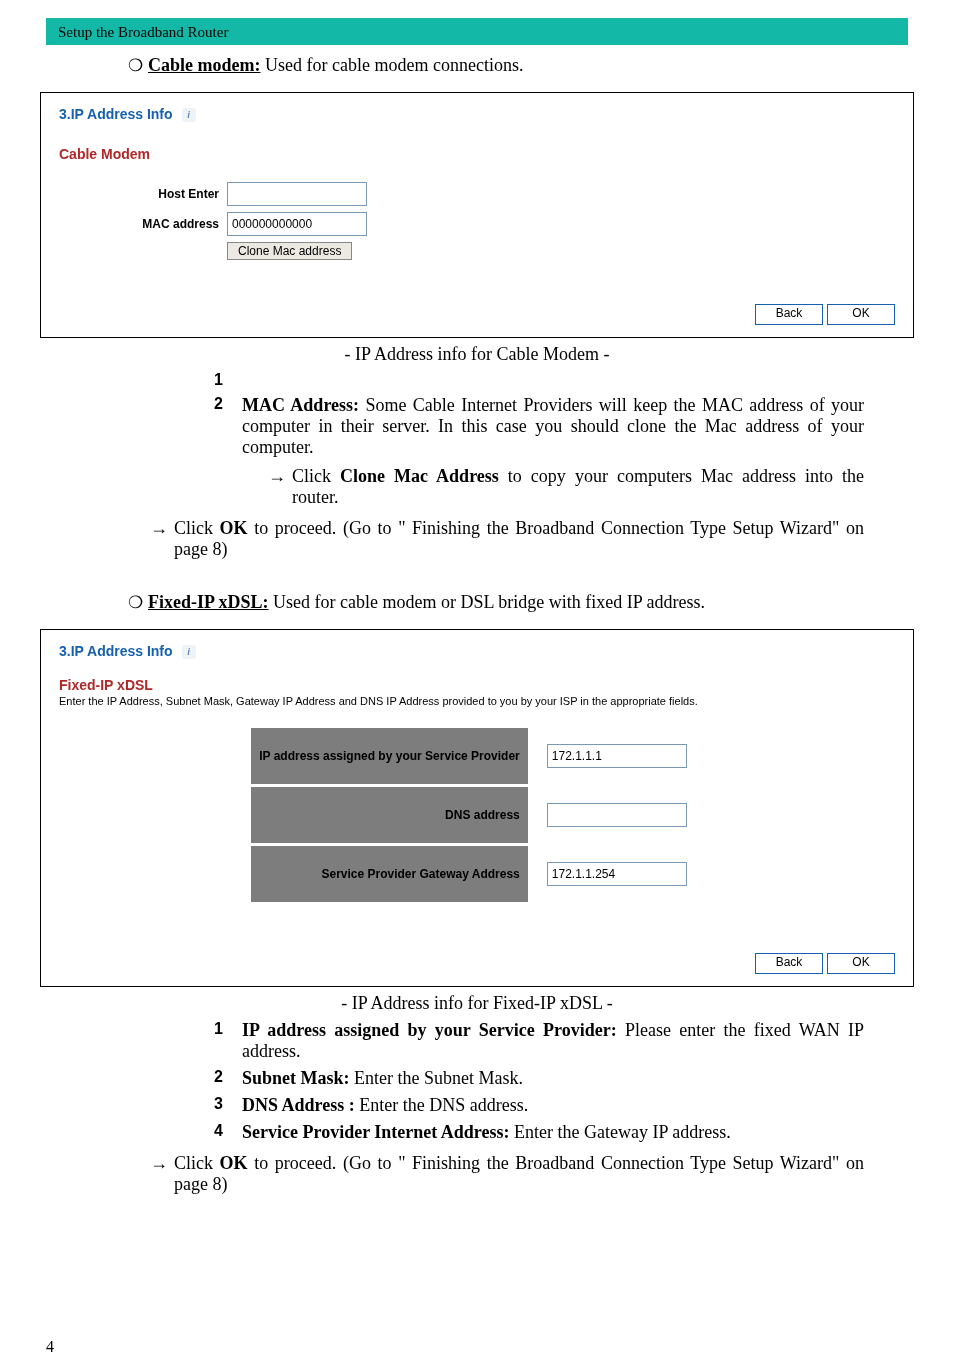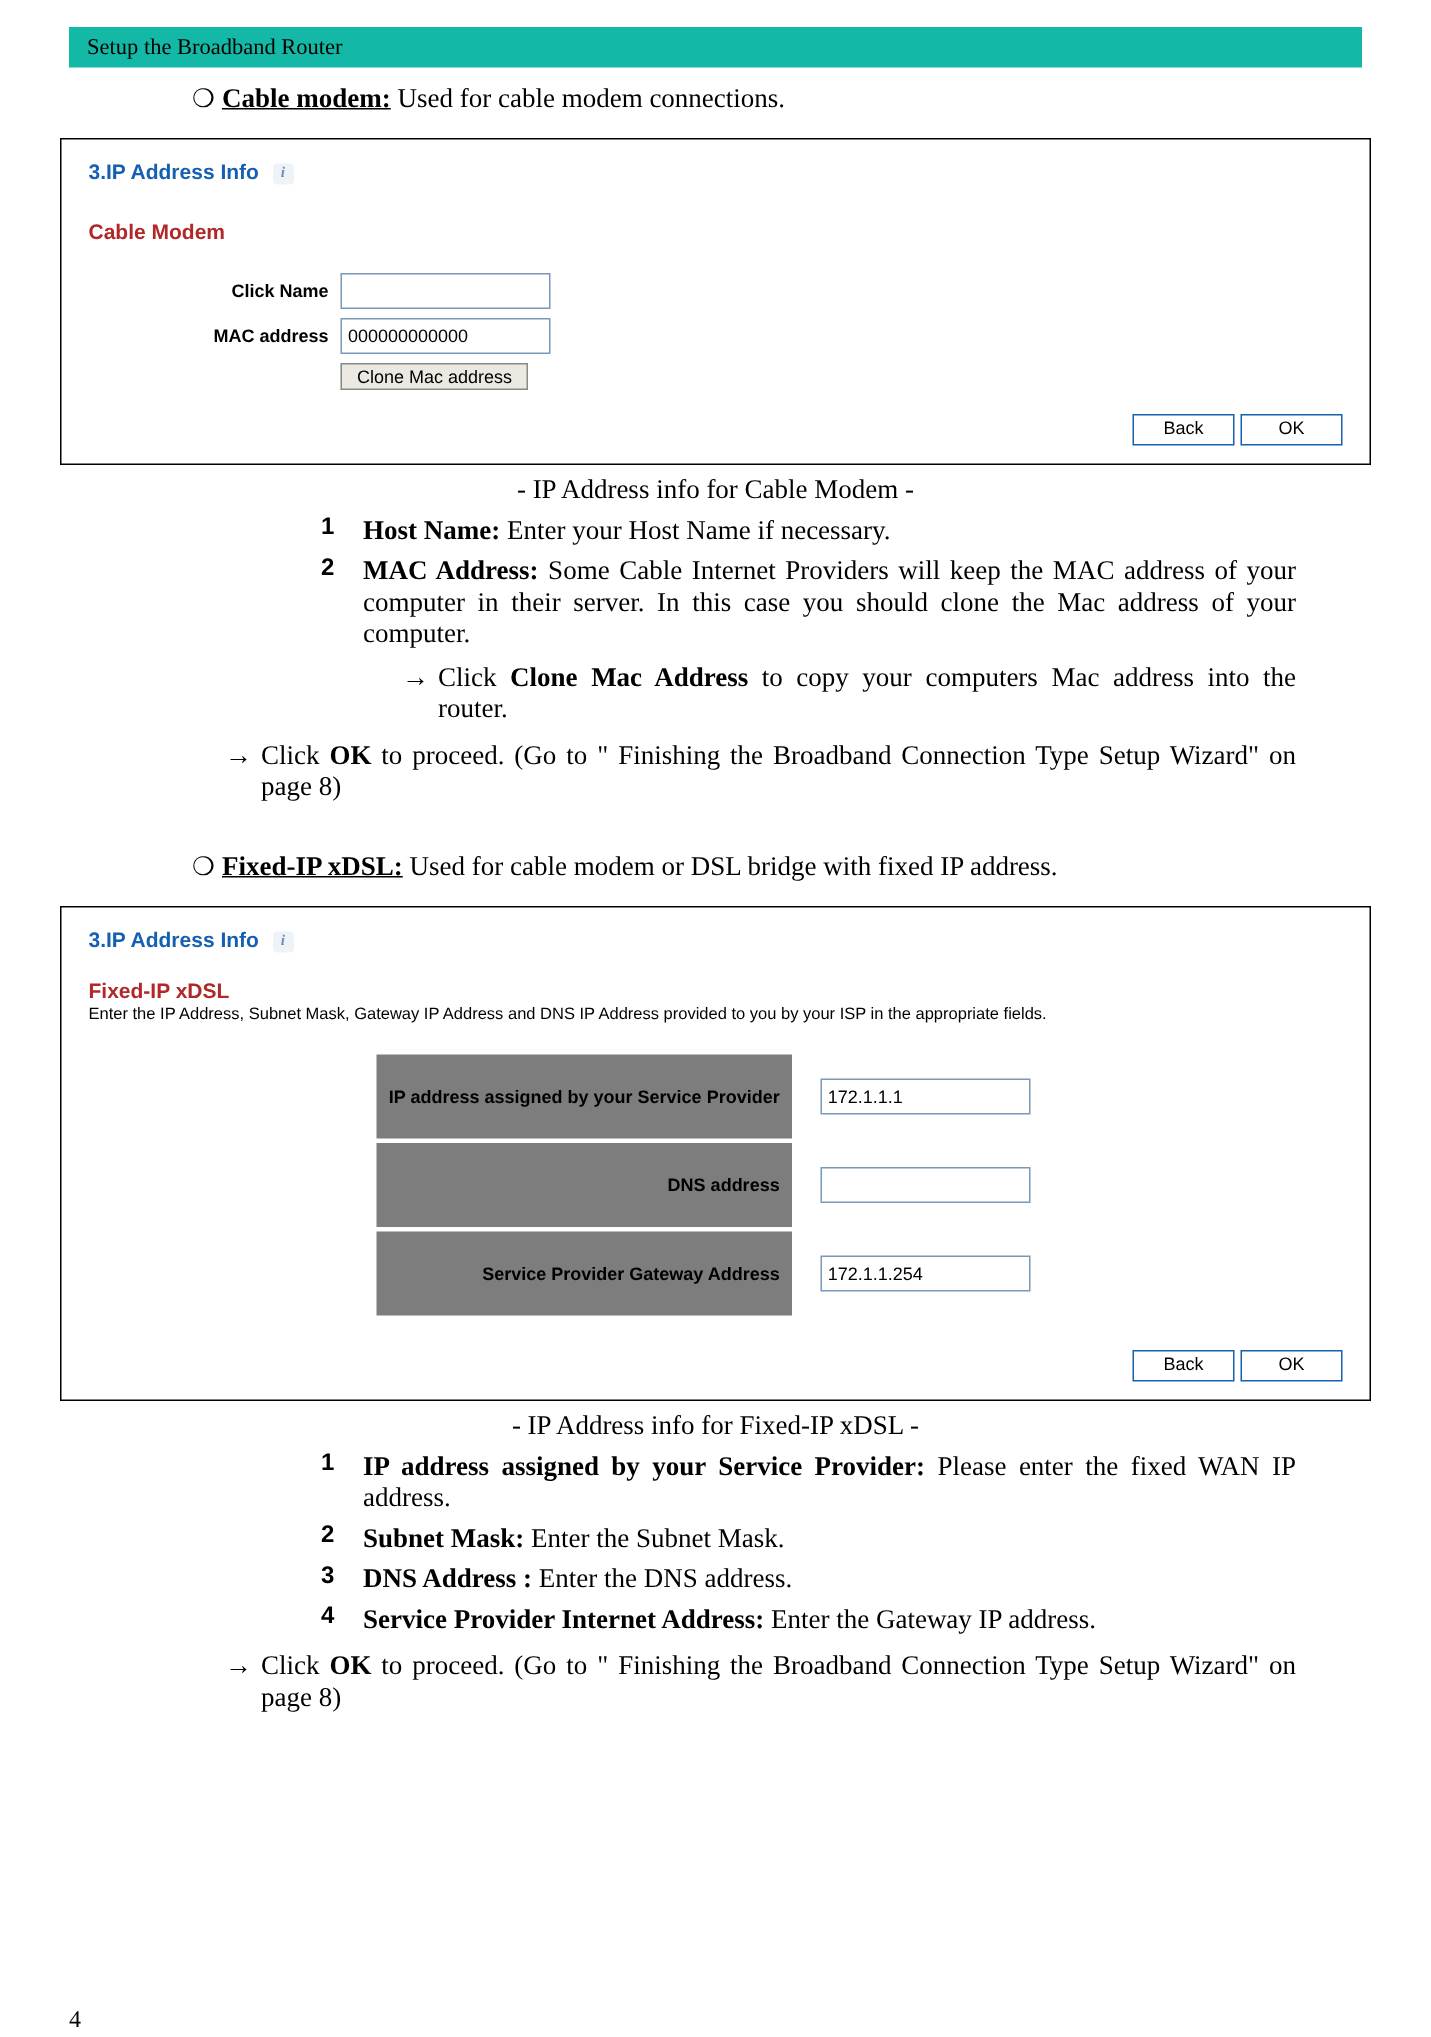--- a/index.html
+++ b/index.html
@@ -29,21 +29,21 @@
               padding-right:8px;}
   .txt{font-family:Arial,sans-serif;font-size:12px;padding:2px 4px;
        border:1px solid #7a98b8;background:#fff;height:18px;width:130px;
        box-sizing:content-box;}
   .wbtn{font-family:Arial,sans-serif;font-size:12px;padding:1px 10px;
         border:1px solid #888;background:#ece9e2;cursor:pointer;}
   .nav-row{display:flex;justify-content:flex-end;gap:4px;
            padding:6px 18px 12px 18px;}
   .nav-btn{border:1px solid #1560b0;background:#fff;color:#000;
            font-family:Arial,sans-serif;font-size:12px;width:66px;height:19px;
-           line-height:17px;text-align:center;cursor:pointer;}
+           line-height:17px;text-align:center;cursor:pointer;margin-top:28px;}
   .grid-table{margin:18px auto 4px auto;border-collapse:separate;
               border-spacing:3px;}
   .grid-table td.lab{background:#7d7d7d;color:#000000;font-size:12px;
                      font-weight:bold;text-align:right;padding:4px 8px;
                      white-space:nowrap;}
   .grid-table td.val{padding:16px;}
   .grid-table td.val input{width:130px;}
   .caption{text-align:center;font-family:"Times New Roman",serif;
            font-size:18px;margin-top:6px;}
   .num-item{display:flex;margin-top:6px;}
@@ -75,21 +75,21 @@
   <div class="panel">
     <div class="panel-inner">
       <div>
         <span class="p-title">3.IP Address Info</span>
         <span class="help-icon">i</span>
       </div>
       <div class="p-sub">Cable Modem</div>
 
       <div style="height:14px"></div>
       <div class="form-row">
-        <div class="form-label">Click Name</div>
+        <div class="form-label">Host Enter</div>
         <input class="txt" type="text" value="" style="">
       </div>
       <div class="form-row">
         <div class="form-label">MAC address</div>
         <input class="txt" type="text" value="000000000000" style="">
       </div>
       <div class="form-row">
         <div class="form-label"></div>
         <button class="wbtn">Clone Mac address</button>
       </div>
@@ -98,21 +98,20 @@
       <div class="nav-btn">Back</div>
       <div class="nav-btn">OK</div>
     </div>
   </div>
 
   <div class="caption">- IP Address info for Cable Modem -</div>
 
   <div style="margin-left:214px;margin-right:90px;">
     <div class="num-item">
       <div class="num">1</div>
-      <div><span class="bold">Host Name:</span><span> Enter your Host Name if necessary.</span></div>
     </div>
     <div class="num-item just">
       <div class="num">2</div>
       <div><span class="bold">MAC Address:</span><span> Some Cable Internet Providers will keep the MAC address of your computer in their server. In this case you should clone the Mac address of your computer.</span>
         <div class="sub-arrow">
           <div class="arrow">→</div>
           <div><span>Click </span><span class="bold">Clone Mac Address</span><span> to copy your computers Mac address into the router.</span></div>
         </div>
       </div>
     </div>

